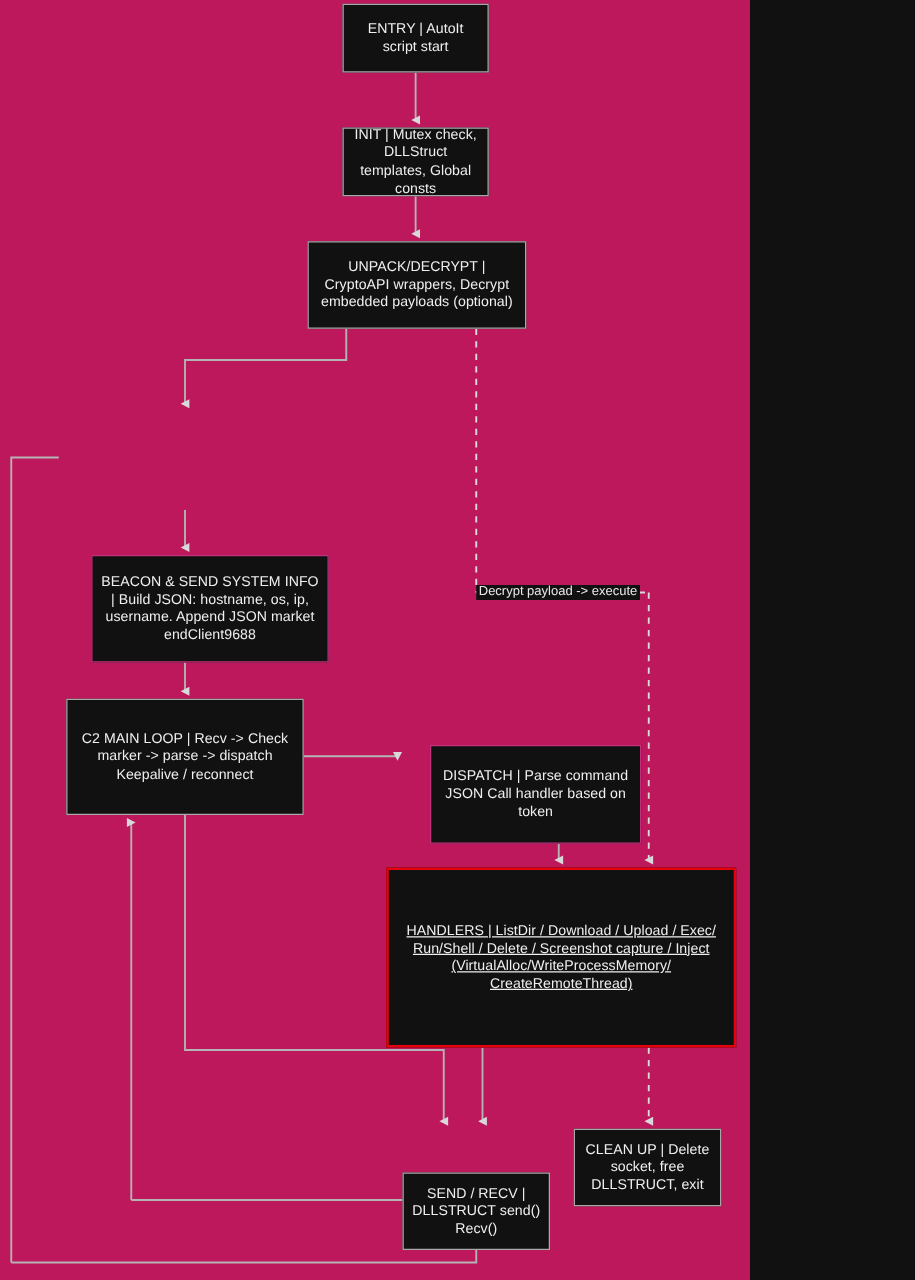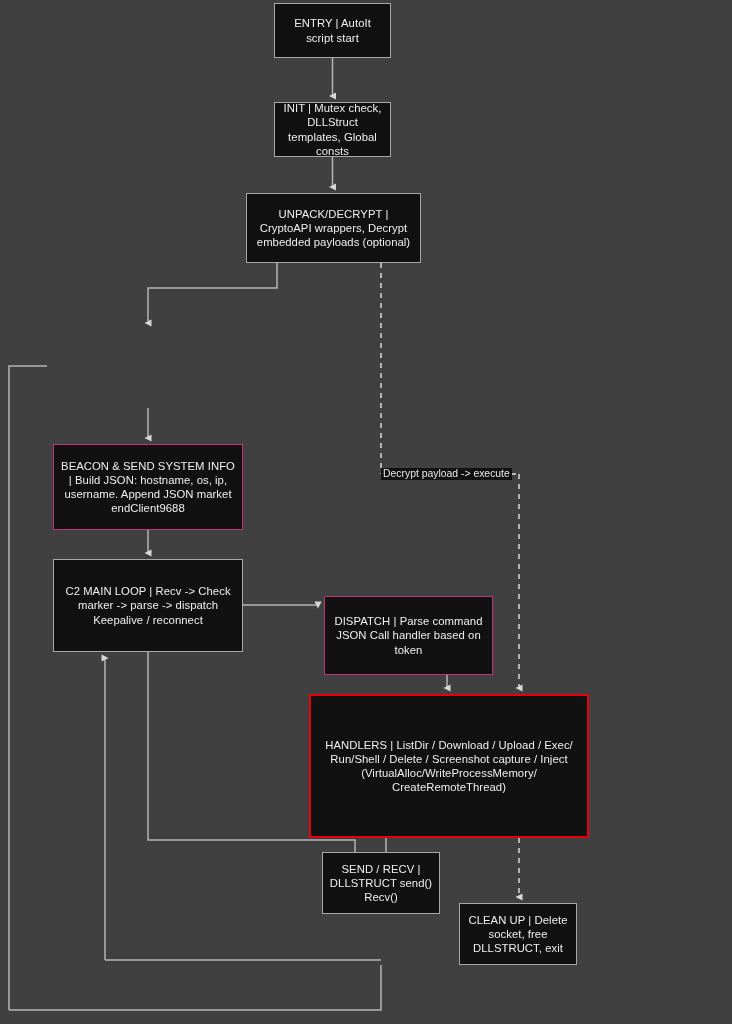--- a/index.html
+++ b/index.html
@@ -5,23 +5,23 @@
   html, body {
     margin: 0;
     padding: 0;
     background: #111111;
   }
   body {
     font-family: "Liberation Sans", sans-serif;
   }
   #canvas {
     position: relative;
-    width: 732px;
+    width: 600px;
     height: 1024px;
-    background: #404040;
+    background: #be185d;
     overflow: hidden;
   }
   svg.wires {
     position: absolute;
     left: 0;
     top: 0;
     width: 732px;
     height: 1024px;
     pointer-events: none;
   }
@@ -33,22 +33,22 @@
     color: #efefef;
     display: flex;
     align-items: center;
     justify-content: center;
     text-align: center;
     font-size: 11.3px;
     line-height: 14.2px;
     padding: 4px 6px;
     letter-spacing: 0.05px;
   }
-  .node.pink { border-color: #c2317d; }
-  .node.red  { border-color: #e8000d; border-width: 2px; }
+  .node.pink { border-color: #c2317d; margin-left: 20px; }
+  .node.red  { border-color: #e8000d; border-width: 2px; text-decoration: underline; }
   .node .txt { display: block; width: 100%; }
   .edge-label {
     position: absolute;
     color: #e8e8e8;
     font-size: 10.4px;
     line-height: 12px;
     white-space: nowrap;
     background: #111111;
     padding: 0 2px;
   }
@@ -131,21 +131,21 @@
   </div>
 
   <div class="node pink" style="left:324px; top:596px; width:169px; height:79px;">
     <span class="txt">DISPATCH | Parse command JSON Call handler based on token</span>
   </div>
 
   <div class="node red" style="left:309px; top:694px; width:280px; height:144px;">
     <span class="txt">HANDLERS | ListDir / Download / Upload / Exec/ Run/Shell / Delete / Screenshot capture / Inject (VirtualAlloc/WriteProcessMemory/ CreateRemoteThread)</span>
   </div>
 
-  <div class="node" style="left:322px; top:852px; width:118px; height:62px;">
+  <div class="node" style="left:322px; top:938px; width:118px; height:62px;">
     <span class="txt">SEND / RECV | DLLSTRUCT send() Recv()</span>
   </div>
 
   <div class="node" style="left:459px; top:903px; width:118px; height:62px;">
     <span class="txt">CLEAN UP | Delete socket, free DLLSTRUCT, exit</span>
   </div>
 
   <div class="edge-label" style="left:381px; top:474px; transform:translate(0,-50%);">Decrypt payload -&gt; execute</div>
 
   <div class="footer" style="left:491px; top:998px;margin-top:36px;">ENDCLIENT RAT | 0x0v1.COM</div>

